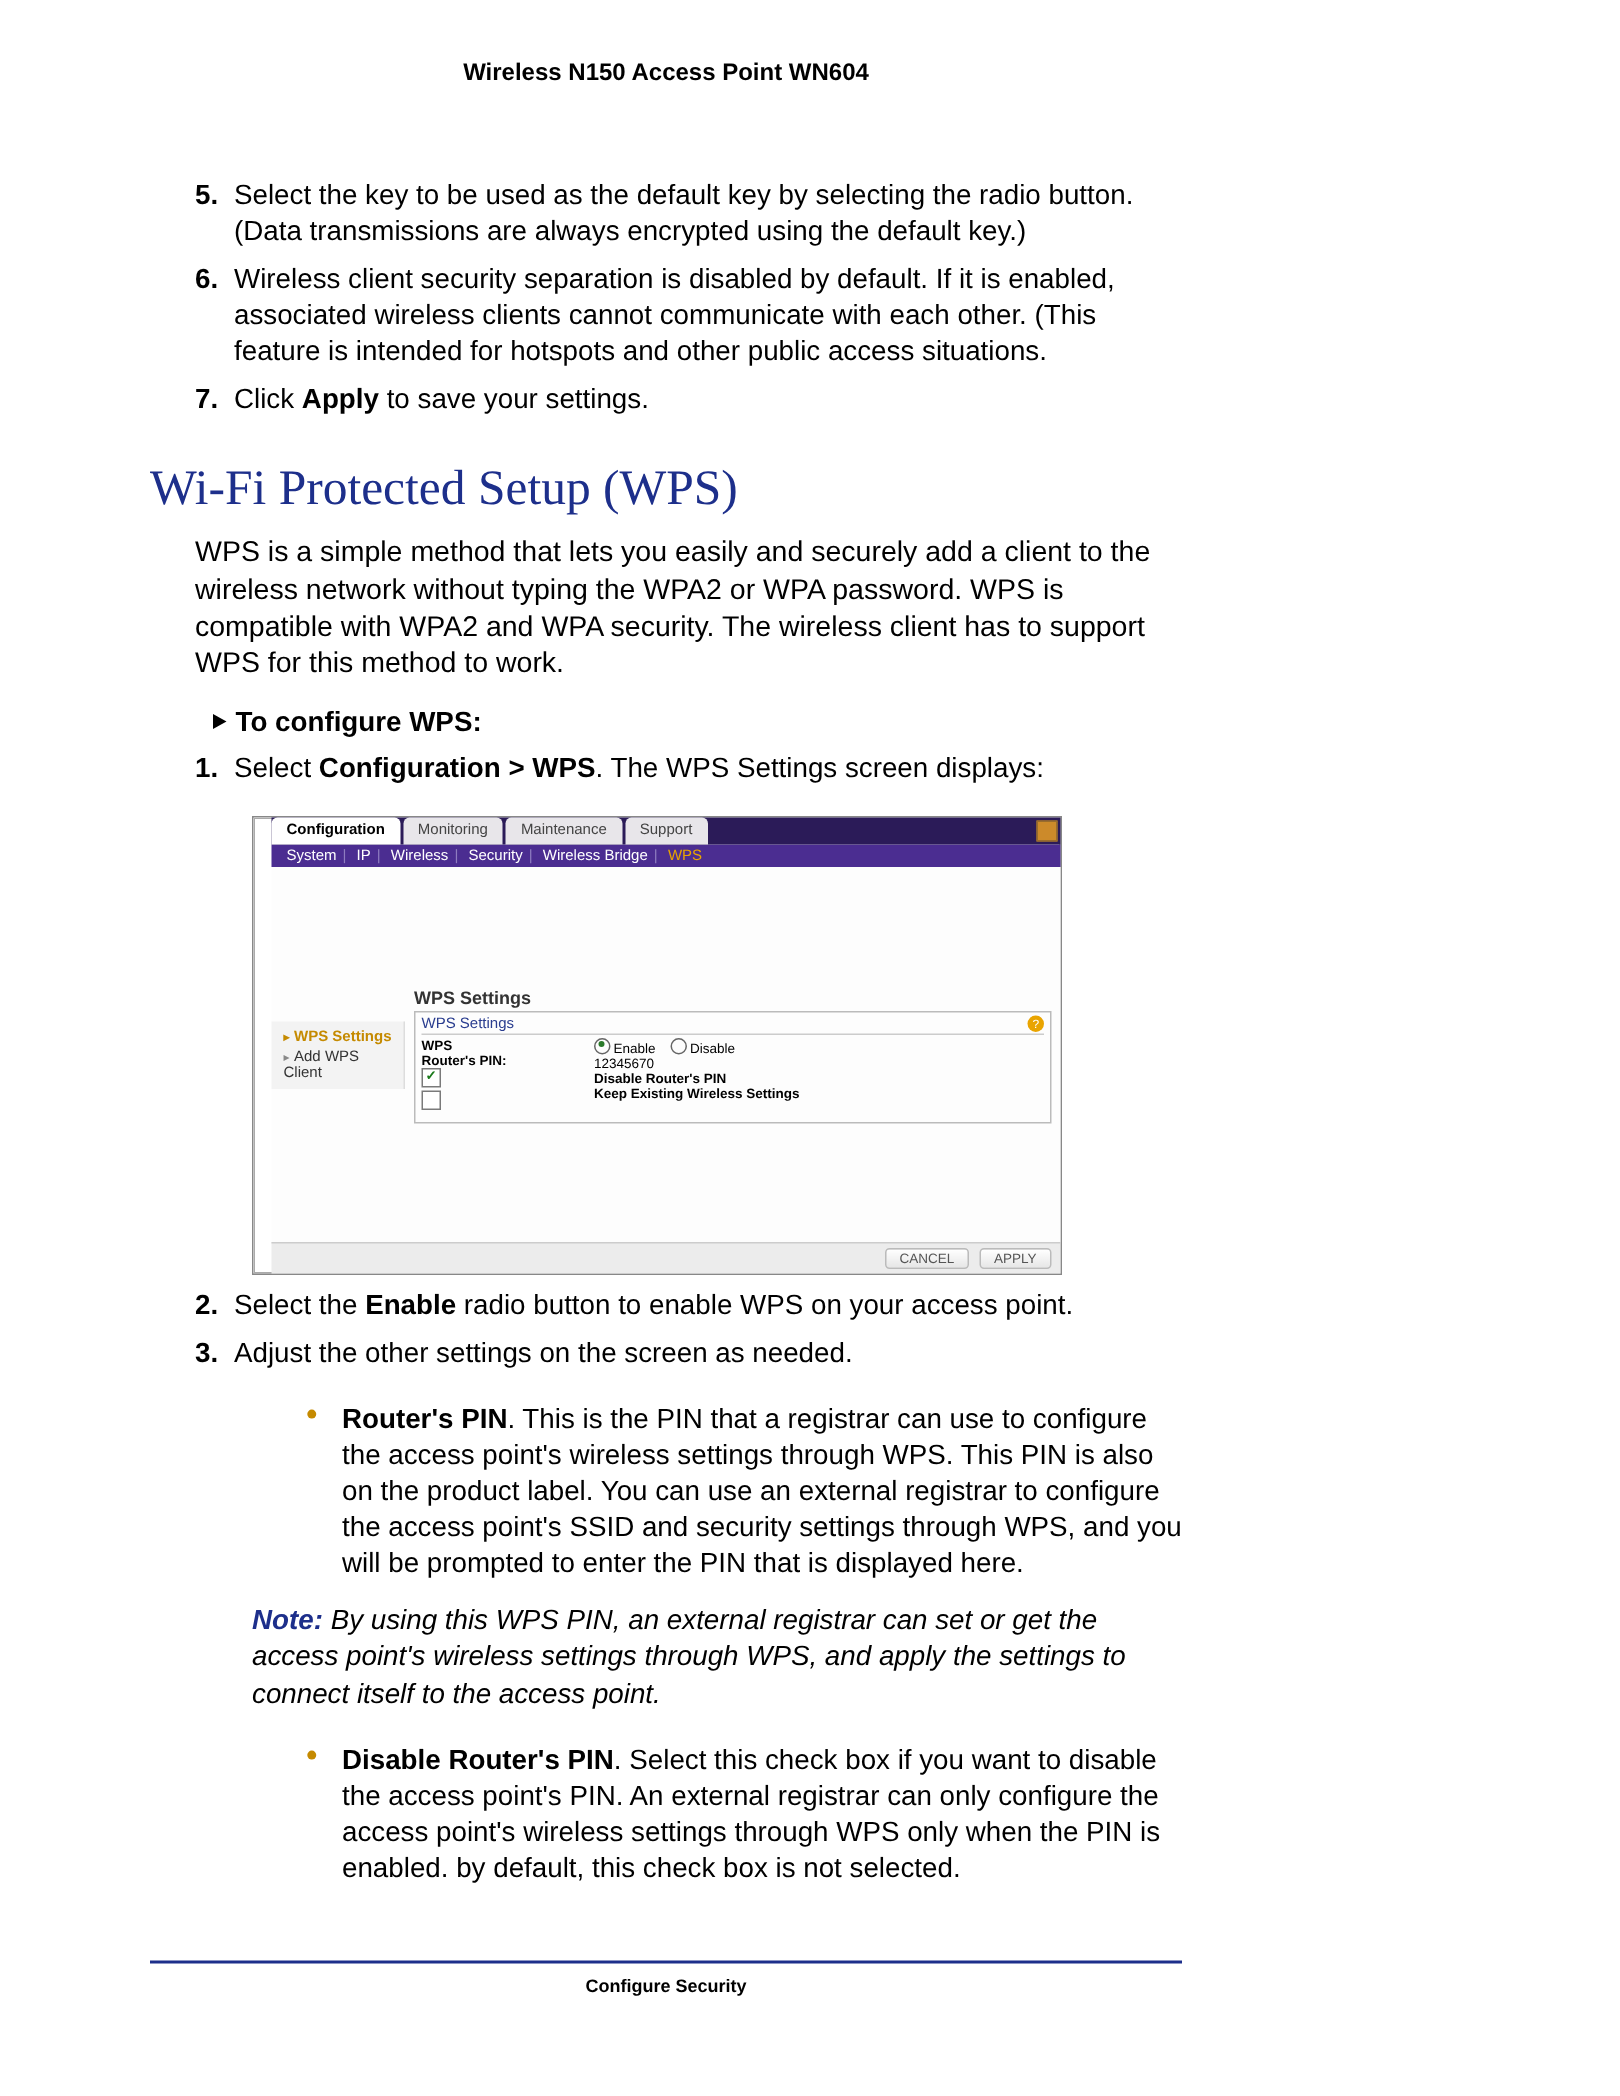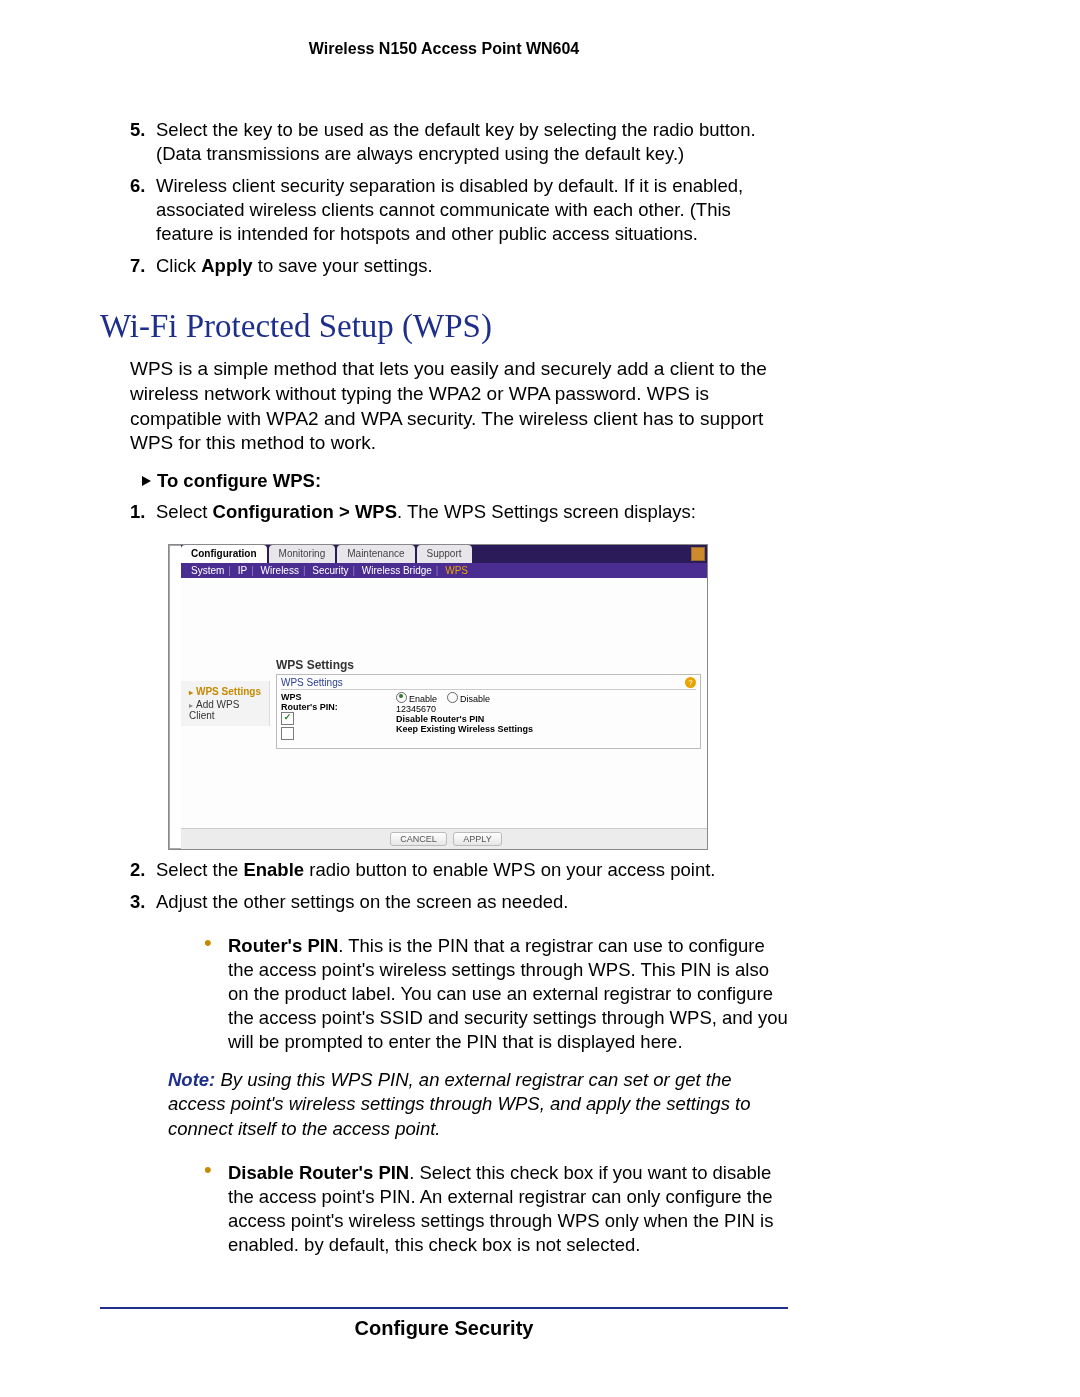--- a/index.html
+++ b/index.html
@@ -185,21 +185,21 @@
     font-size: 9px;
     color: #1a7a1a;
   }
   .panel-right { flex: 1; }
   .radio { display:inline-block; width:9px; height:9px; border:1px solid #666; border-radius:50%; vertical-align:-1px; margin-right:2px; position:relative; }
   .radio.checked::after { content:""; position:absolute; top:1.5px; left:1.5px; width:4px; height:4px; background:#2a7a2a; border-radius:50%; }
   .shot-footer {
     background: #ececec;
     border-top: 1px solid #ccc;
     padding: 3px 6px;
-    text-align: center;
+    text-align: right;
   }
   .btn {
     display: inline-block;
     font-size: 9px;
     padding: 1px 9px;
     background: linear-gradient(#fff,#e6e6e6);
     border: 1px solid #bbb;
     border-radius: 3px;
     color: #555;
     margin-left: 4px;
@@ -227,21 +227,21 @@
     max-width: 700px;
   }
   .note .nlabel { font-weight: bold; color: #1d2f8b; font-style: italic; }
   .footer-rule {
     border-top: 2px solid #1d2f8b;
     margin: 50px 0 8px 0;
   }
   .footer-text {
     text-align: center;
     font-weight: bold;
-    font-size: 20px;
+    font-size: 12px;
     margin-bottom: 4px;
   }
   .footer-page {
     text-align: center;
     color: #1d2f8b;
     font-weight: bold;
     font-size: 16px;
   }
 </style>
 </head>

